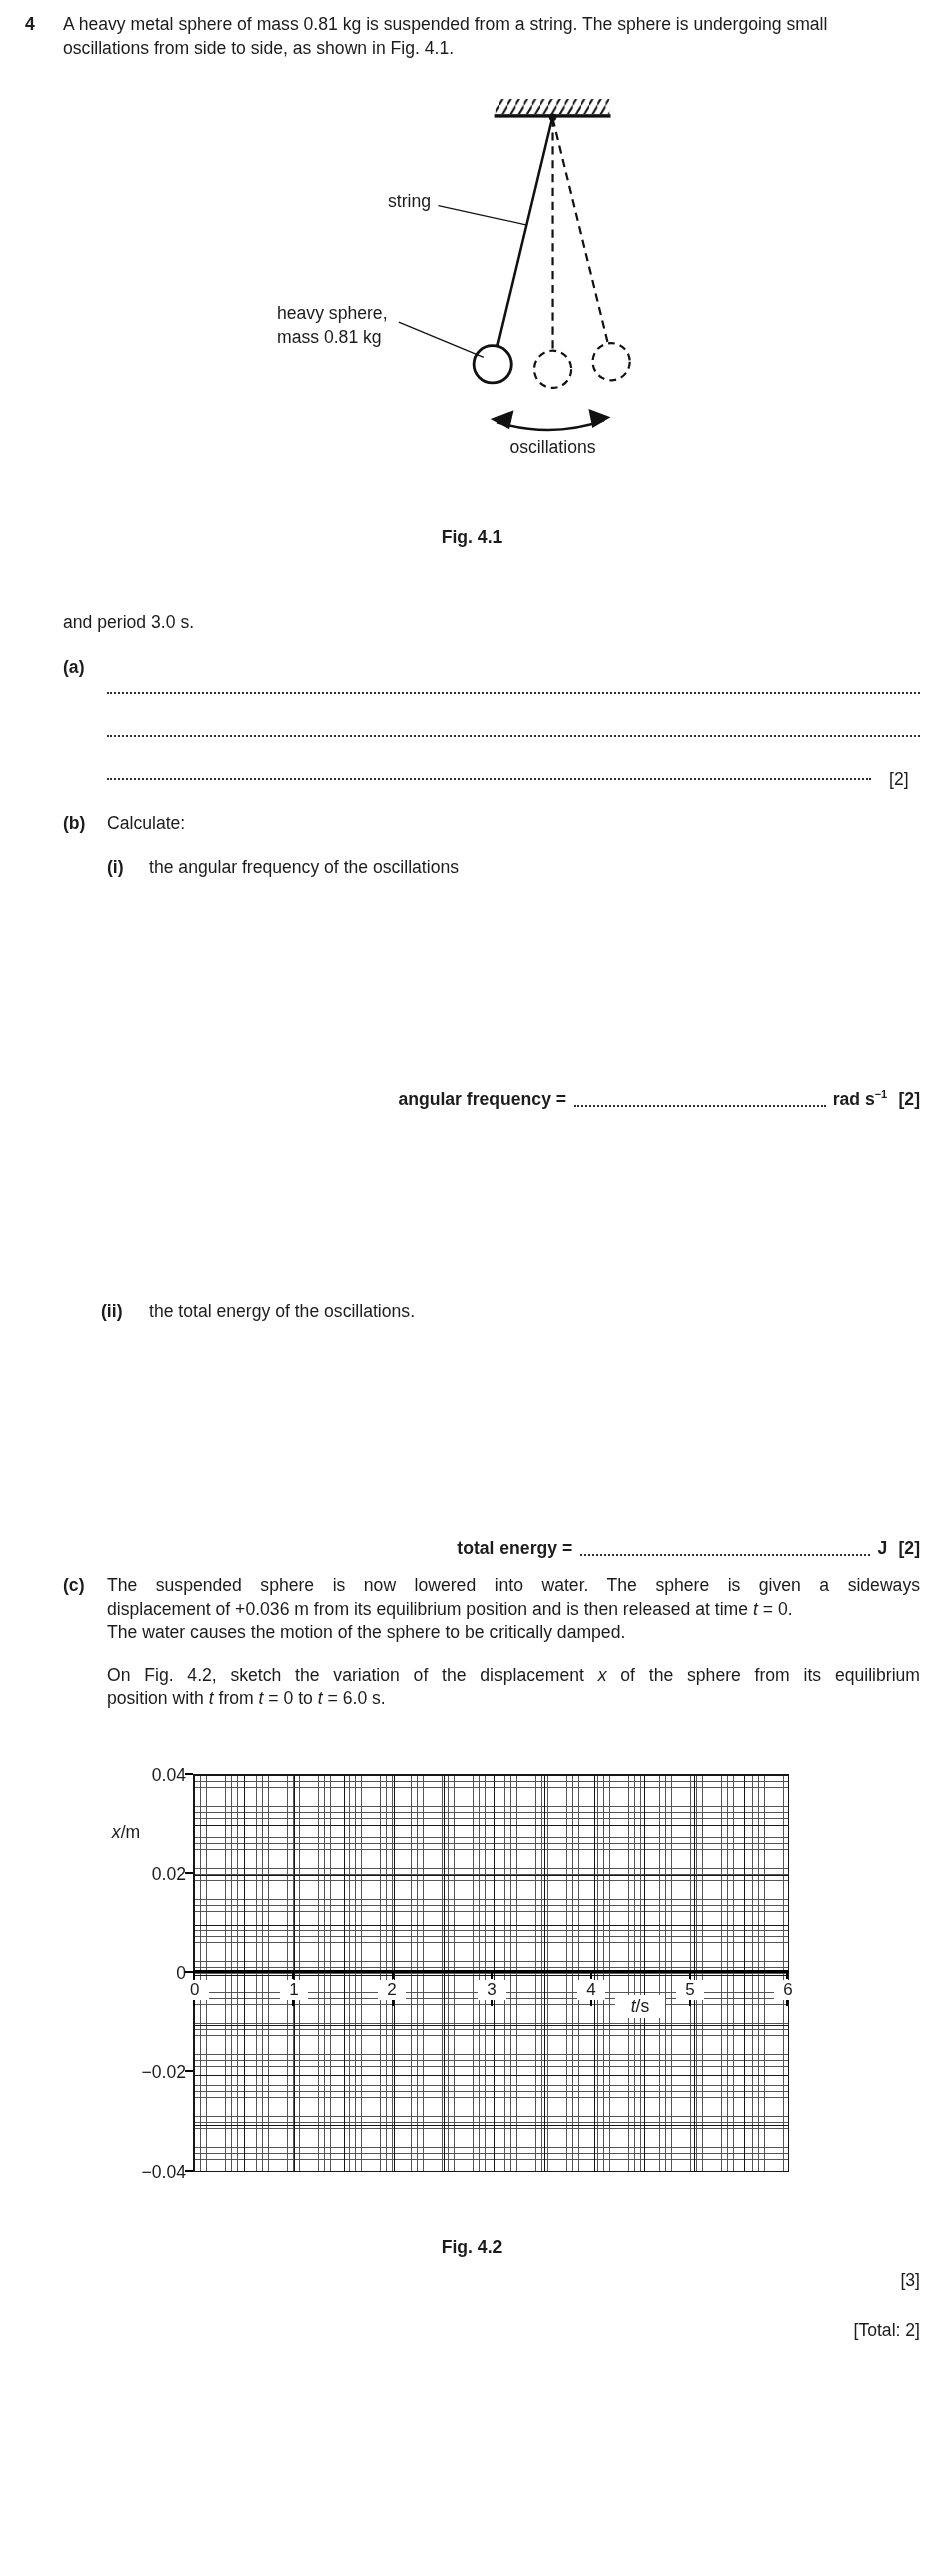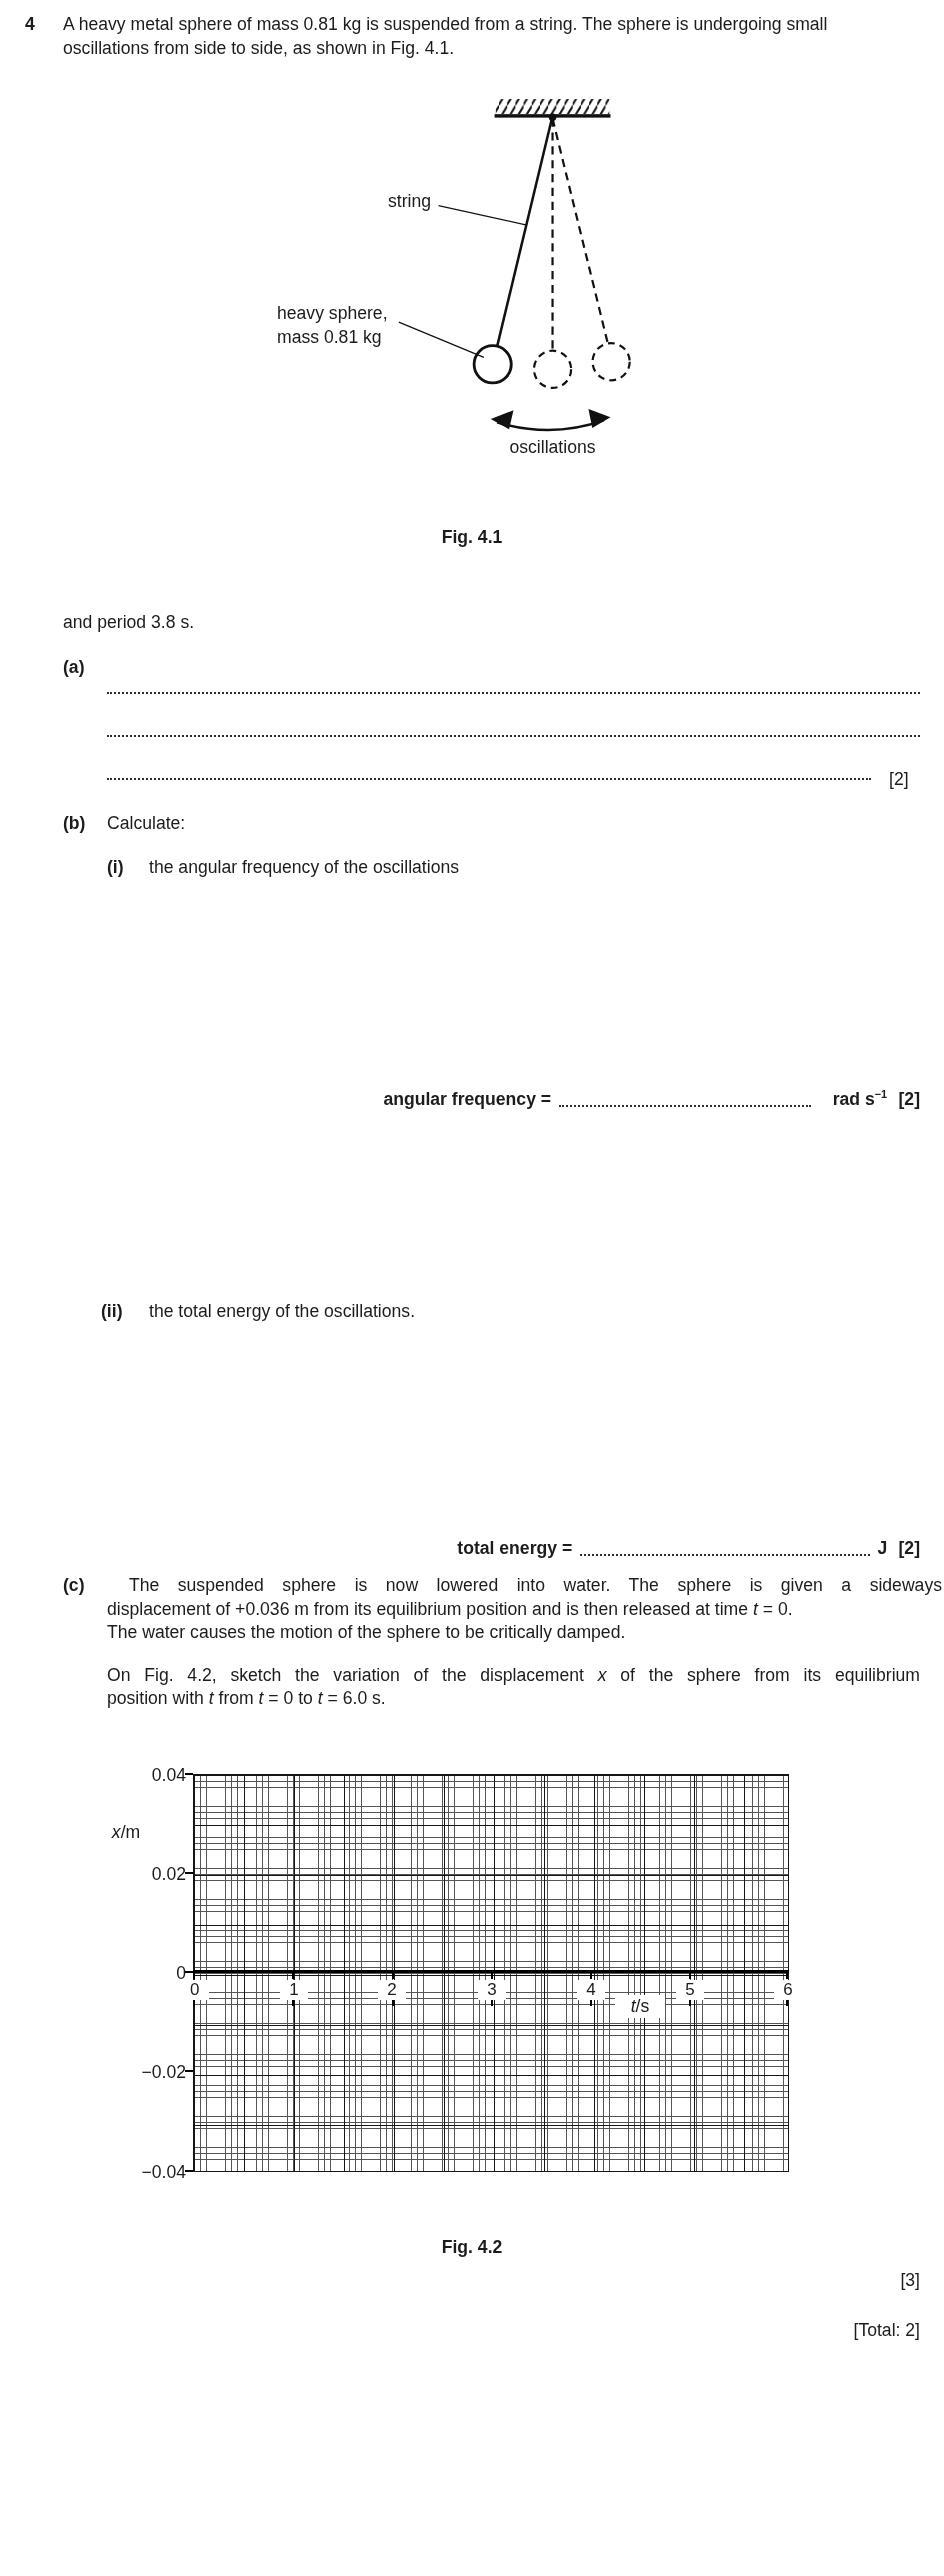--- a/index.html
+++ b/index.html
@@ -67,53 +67,53 @@
     <polygon points="970,663 935,650 941,680" fill="#111"></polygon>
   </svg>
 
   <div class="abs rt" style="left:302px; top:189px; width:129px;">string</div>
   <div class="abs" style="left:277px; top:301px;">heavy sphere,</div>
   <div class="abs" style="left:277px; top:325px;">mass 0.81 kg</div>
   <div class="abs ctr" style="left:477px; top:435px; width:151px;">oscillations</div>
 
   <div class="abs ctr b" style="left:0; top:525px; width:944px;">Fig. 4.1</div>
 
-  <div class="abs" style="left:63px; top:610px; width:862px;">and period 3.8 s.</div>
+  <div class="abs" style="left:63px; top:610px; width:862px;">and period 3.0 s.</div>
 
   <div class="abs b" style="left:63px; top:655px;">(a)</div>
   <div class="abs dotline" style="left:107px; top:692px; width:813px;"></div>
   <div class="abs dotline" style="left:107px; top:735px; width:813px;"></div>
   <div class="abs dotline" style="left:107px; top:778px; width:764px;"></div>
   <div class="abs" style="left:889px; top:767px;">[2]</div>
 
   <div class="abs b" style="left:63px; top:811px;">(b)</div>
   <div class="abs" style="left:107px; top:811px;">Calculate:</div>
 
   <div class="abs b" style="left:107px; top:855px;">(i)</div>
   <div class="abs" style="left:149px; top:855px; width:771px;">the angular frequency of the oscillations</div>
 
   <div class="abs ansrow" style="left:107px; top:1087px; width:813px;">
     <span>angular frequency =</span>
     <span class="dotline" style="width:252px; margin-left:7.6px;"></span>
-    <span style="margin-left:22px;"><span>rad s</span><sup>−1</sup></span>
+    <span style="margin-left:7px;"><span>rad s</span><sup>−1</sup></span>
     <span style="margin-left:11.3px;">[2]</span>
   </div>
 
   <div class="abs b" style="left:101px; top:1299px;">(ii)</div>
   <div class="abs" style="left:149px; top:1299px; width:771px;">the total energy of the oscillations.</div>
 
   <div class="abs ansrow" style="left:107px; top:1536px; width:813px;">
     <span>total energy =</span>
     <span class="dotline" style="width:290px; margin-left:7.6px;"></span>
     <span style="margin-left:7.6px;">J</span>
     <span style="margin-left:11.3px;">[2]</span>
   </div>
 
   <div class="abs b" style="left:63px; top:1573px;">(c)</div>
-  <div class="abs just" style="left:107px; top:1573px; width:813px;margin-left:22px;">The suspended sphere is now lowered into water. The sphere is given a sideways</div>
+  <div class="abs just" style="left:107px; top:1573px; width:813px;">The suspended sphere is now lowered into water. The sphere is given a sideways</div>
   <div class="abs" style="left:107px; top:1597px; width:813px;"><span>displacement of +0.036 m from its equilibrium position and is then released at time </span><span class="it">t</span><span> = 0.</span></div>
   <div class="abs" style="left:107px; top:1620px; width:813px;">The water causes the motion of the sphere to be critically damped.</div>
 
   <div class="abs just" style="left:107px; top:1663px; width:813px;"><span>On Fig. 4.2, sketch the variation of the displacement </span><span class="it">x</span><span> of the sphere from its equilibrium</span></div>
   <div class="abs" style="left:107px; top:1686px; width:813px;"><span>position with </span><span class="it">t</span><span> from </span><span class="it">t</span><span> = 0 to </span><span class="it">t</span><span> = 6.0 s.</span></div>
 
   <div id="grid" class="abs">
     <div class="zeroline"></div>
 
     <div class="xtick" style="left:-0.6px;    top:198px;"></div>

